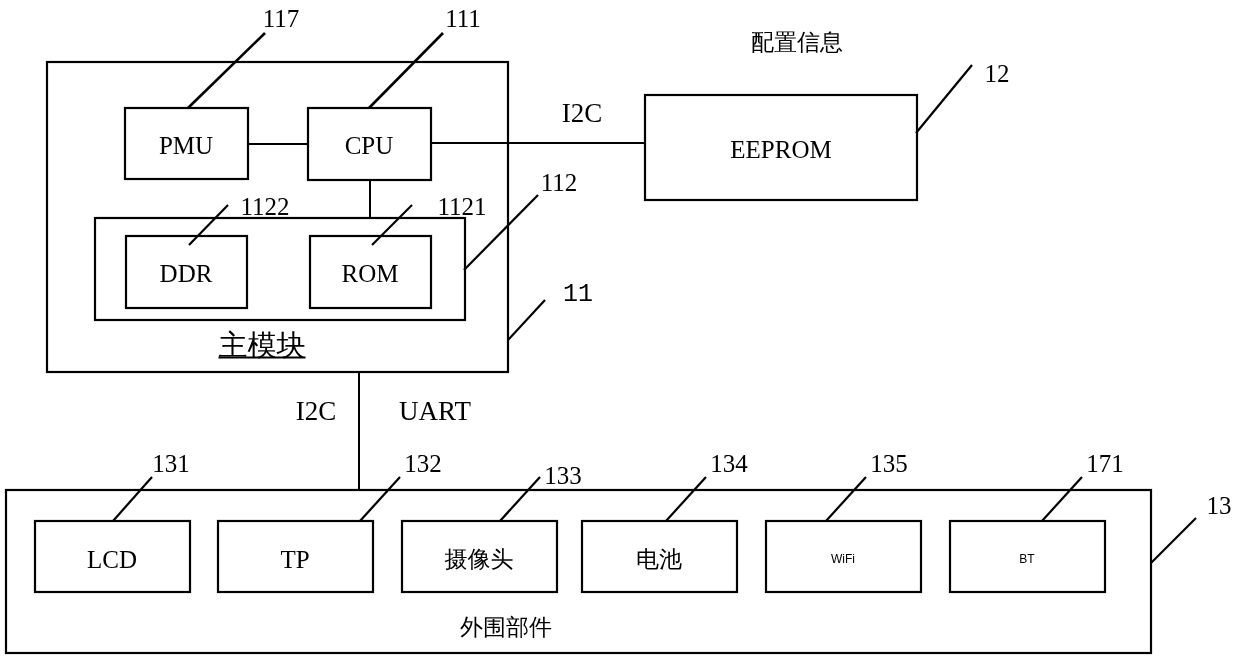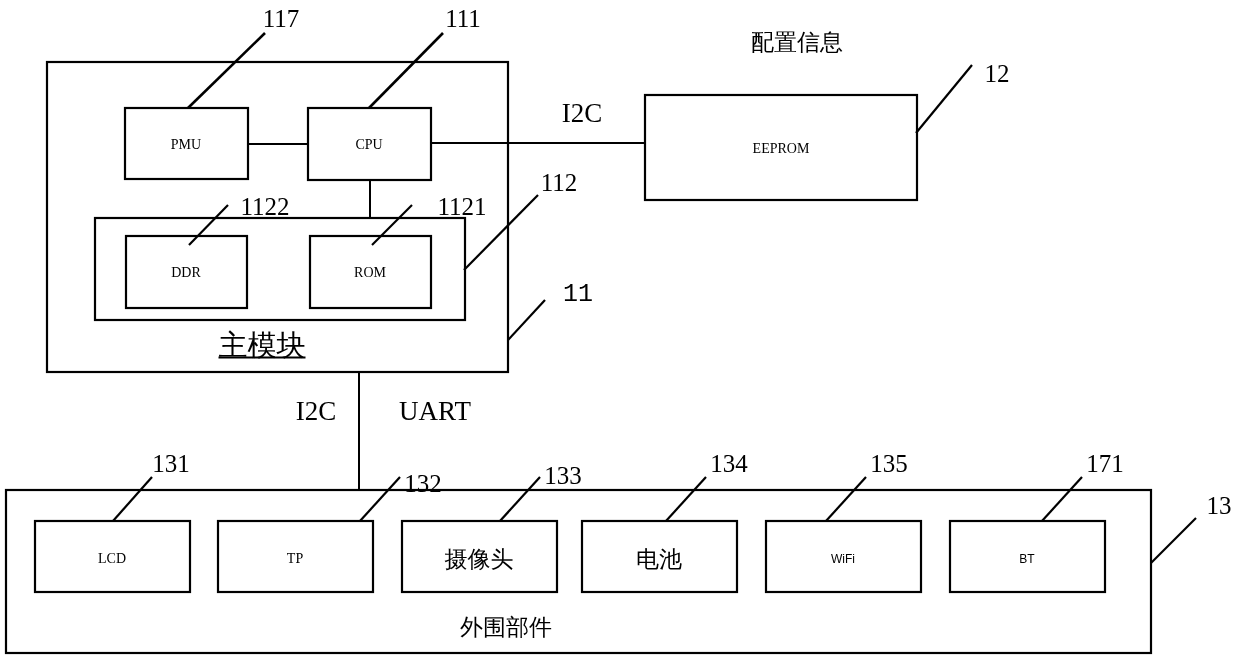--- a/index.html
+++ b/index.html
@@ -27,21 +27,21 @@
     white-space: nowrap;
     color: #000000;
     line-height: 1;
   }
   .ref-num {
     font-family: "Liberation Serif", "DejaVu Serif", serif;
     font-size: 25px;
   }
   .box-text {
     font-family: "Liberation Serif", "DejaVu Serif", serif;
-    font-size: 14px;
+    font-size: 25px;
   }
   .box-text-mono {
     font-family: Liberation Sans, sans-serif;
     font-size: 12px;
   }
   .cjk {
     font-family: "DejaVu Sans", "Liberation Sans", sans-serif;
     font-size: 23px;
   }
   .cjk-big {
@@ -116,21 +116,21 @@
   <div class="lbl ref-num ctr" style="left:281px; top:18px;">117</div>
   <div class="lbl ref-num ctr" style="left:463px; top:18px;">111</div>
   <div class="lbl ref-num ctr" style="left:265px; top:206px;">1122</div>
   <div class="lbl ref-num ctr" style="left:462px; top:206px;text-align:center;">1121</div>
   <div class="lbl ref-num ctr" style="left:559px; top:182px;">112</div>
   <div class="lbl ref-num ctr" style="left:578px; top:294px;font-family:Liberation Mono, monospace;">11</div>
   <div class="lbl ref-num ctr" style="left:997px; top:73px;">12</div>
   <div class="lbl ref-num ctr" style="left:1219px; top:505px;">13</div>
 
   <div class="lbl ref-num ctr" style="left:171px; top:463px;">131</div>
-  <div class="lbl ref-num ctr" style="left:423px; top:463px;margin-top:20px;">132</div>
+  <div class="lbl ref-num ctr" style="left:423px; top:463px;">132</div>
   <div class="lbl ref-num ctr" style="left:563px; top:463px;margin-top:12px;">133</div>
   <div class="lbl ref-num ctr" style="left:729px; top:463px;">134</div>
   <div class="lbl ref-num ctr" style="left:889px; top:463px;">135</div>
   <div class="lbl ref-num ctr" style="left:1105px; top:463px;">171</div>
 
   <div class="lbl box-text ctr" style="left:186px; top:145px;">PMU</div>
   <div class="lbl box-text ctr" style="left:369px; top:145px;">CPU</div>
   <div class="lbl box-text ctr" style="left:186px; top:273px;">DDR</div>
   <div class="lbl box-text ctr" style="left:370px; top:273px;">ROM</div>
   <div class="lbl box-text ctr" style="left:781px; top:149px;">EEPROM</div>

